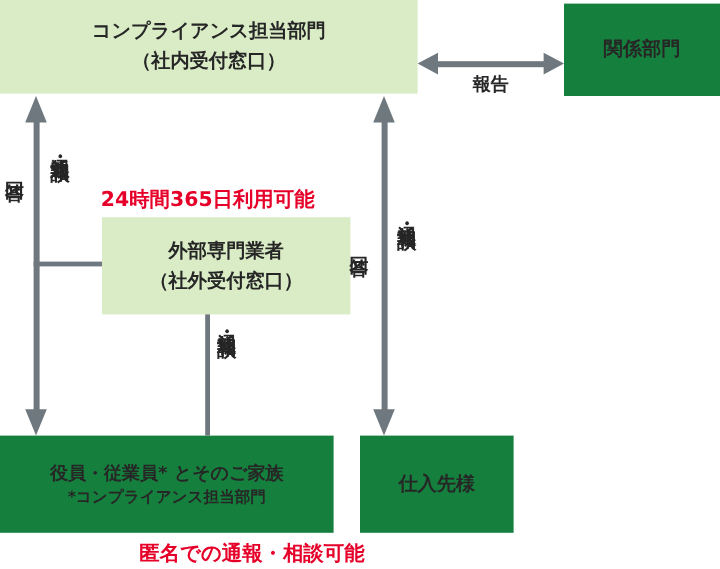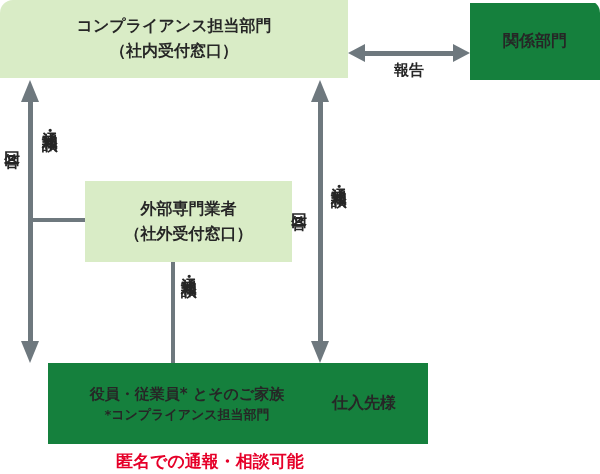--- a/index.html
+++ b/index.html
@@ -3,21 +3,20 @@
 <meta charset="utf-8">
 <style>
   html,body{margin:0;padding:0;background:#ffffff;}
   #canvas{
     position:relative;
     width:600px;height:474px;
     background:#ffffff;
     font-family:"DejaVu Sans","Liberation Sans",sans-serif;
     color:#262626;
     overflow:hidden;
-    border-radius:13px;
   }
   .box{
     position:absolute;
     display:flex;flex-direction:column;
     justify-content:center;align-items:center;
     text-align:center;
     font-weight:bold;
     line-height:1.55;
   }
   .green{background:#d9ecc6;}
@@ -71,21 +70,21 @@
 
   <div class="box gray t16" style="left:470px;top:3px;width:130px;height:77px;">
     <span>関係部門</span>
   </div>
 
   <div class="box green t16" style="left:85px;top:181px;width:207px;height:81px;">
     <span>外部専門業者</span>
     <span>（社外受付窓口）</span>
   </div>
 
-  <div class="box gray" style="left:0;top:363px;width:278px;height:81px;line-height:1.5;margin-left:48px;">
+  <div class="box gray" style="left:0;top:363px;width:278px;height:81px;line-height:1.5;">
     <span class="t15">役員・従業員* とそのご家族</span>
     <span class="t13">*コンプライアンス担当部門</span>
   </div>
 
   <div class="box gray t16" style="left:300px;top:363px;width:128px;height:81px;">
     <span>仕入先様</span>
   </div>
 
   <div class="tri tri-up" style="left:21px;top:80px;"></div>
   <div class="vline" style="left:28px;top:100px;height:243px;"></div>
@@ -103,15 +102,16 @@
   <div class="conn-v" style="left:171px;top:262px;height:101px;"></div>
 
   <div class="vtext" style="left:1px;top:139px;">回答</div>
   <div class="vtext" style="left:39px;top:119px;">通報・相談</div>
   <div class="vtext" style="left:288px;top:201px;">回答</div>
   <div class="vtext" style="left:328px;top:175px;">通報・相談</div>
   <div class="vtext" style="left:178px;top:265px;">通報・相談</div>
 
   <div class="htext" style="left:348px;top:61px;width:122px;">報告</div>
 
+  <div class="red" style="left:84px;top:155px;">24時間365日利用可能</div>
   <div class="red" style="left:116px;top:450px;">匿名での通報・相談可能</div>
 
 </div>
 
 </body></html>

